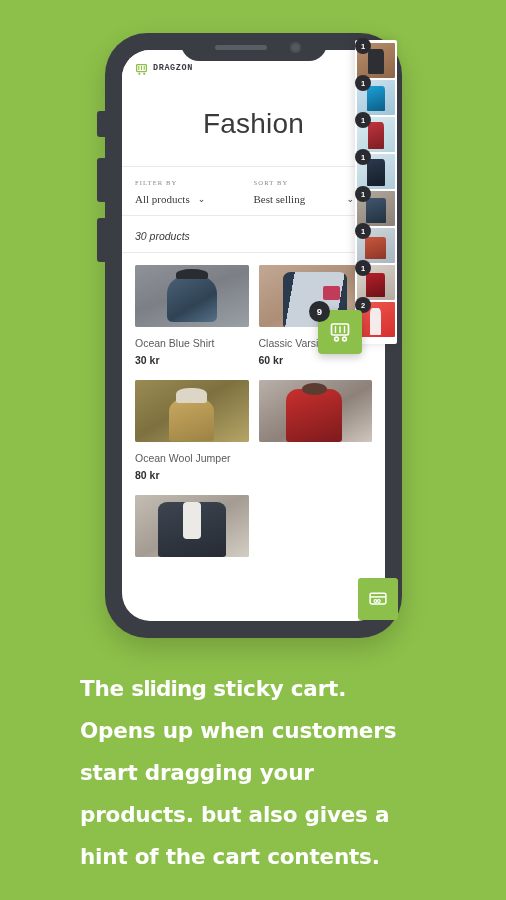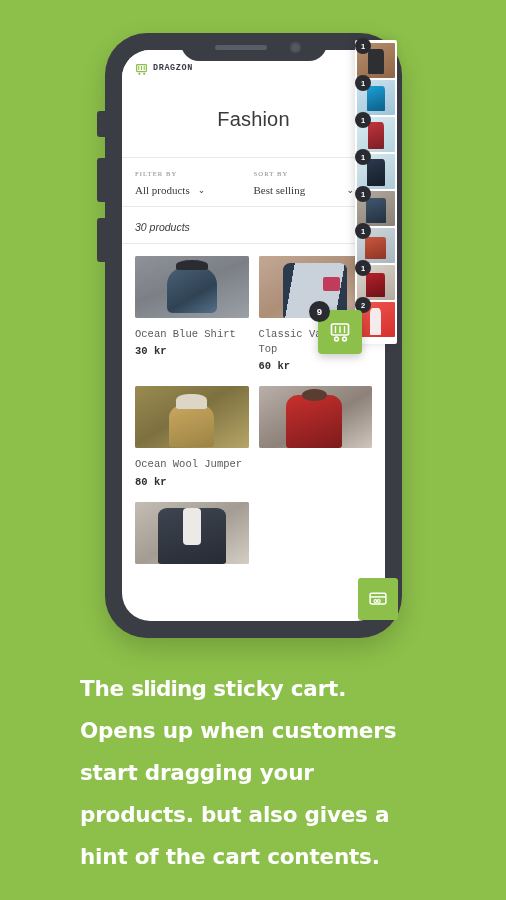--- a/index.html
+++ b/index.html
@@ -53,21 +53,21 @@
   }
   .hamburger{
     margin-left:auto;width:15px;display:flex;flex-direction:column;gap:3px;
   }
   .hamburger i{display:block;height:1.6px;background:#3b3d44;border-radius:1px;}
 
   
   .page-title-wrap{
     padding:22px 0 26px;text-align:center;border-bottom:1px solid #e9e9e9;
   }
-  .page-title{font-size:20px;color:#3a3a3a;font-weight:400;letter-spacing:.2px;}
+  .page-title{font-size:28px;color:#3a3a3a;font-weight:400;letter-spacing:.2px;}
 
   
   .filterbar{display:flex;padding:12px 13px 10px;border-bottom:1px solid #e9e9e9;}
   .filter-col{flex:1;font-family:Liberation Serif, serif;}
   .filter-label{
     font-size:6.6px;letter-spacing:1.1px;color:#8b8b8b;text-transform:uppercase;
     margin-bottom:7px;
   }
   .filter-value{
     display:flex;align-items:center;font-size:11px;color:#3a3a3a;
@@ -78,21 +78,21 @@
   .filter-col.sort .filter-value .caret{margin-left:auto;margin-right:18px;}
 
   .count-row{padding:10px 13px 8px;border-bottom:1px solid #e9e9e9;}
   .count-text{font-size:10.5px;font-style:italic;color:#3a3a3a;}
 
   
   .grid{
     padding:12px 13px 0;display:flex;flex-wrap:wrap;
     column-gap:10px;row-gap:14px;
   }
-  .card{width:calc(50% - 5px);font-family:Liberation Mono, monospace;}
+  .card{width:calc(50% - 5px);}
   .card-img{
     width:100%;height:62px;border-radius:2px;overflow:hidden;position:relative;
     background:#bdb6ab;
   }
   .card-name{
     margin-top:9px;font-size:10.5px;color:#5a5a5a;line-height:1.45;
   }
   .card-price{
     margin-top:3px;font-size:10.5px;font-weight:bold;color:#2f2f2f;
   }

